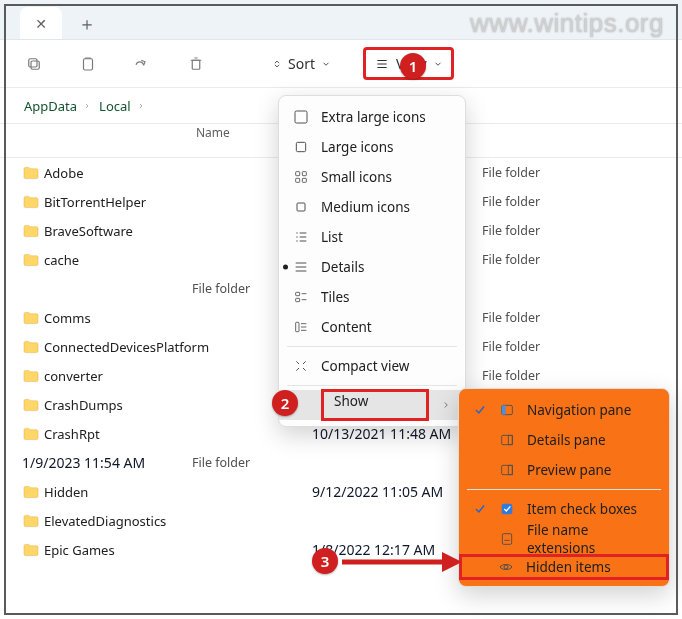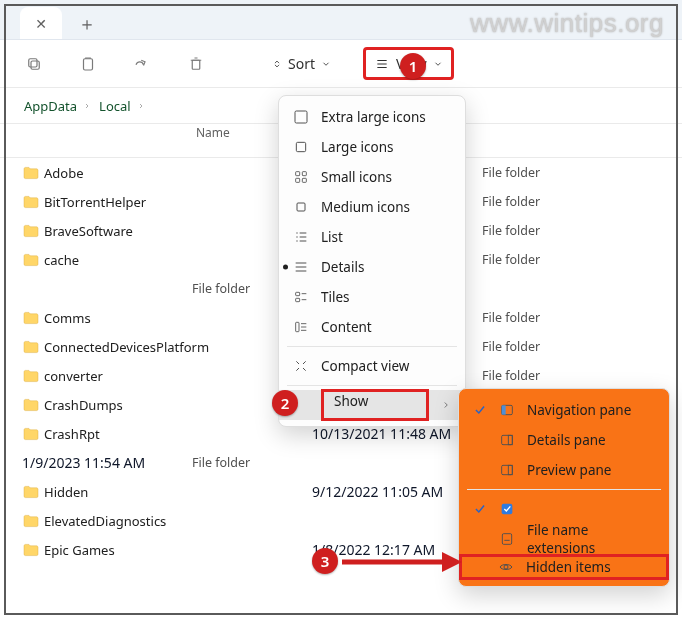--- a/index.html
+++ b/index.html
@@ -541,20 +541,21 @@
         <svg viewBox="0 0 24 24" fill="none" stroke="currentColor" stroke-width="2.5">
           <path d="M5 12l5 5 9-11"></path>
         </svg>
       </span>
       <span class="sub-icon">
         <svg viewBox="0 0 24 24">
           <rect x="4" y="4" width="16" height="16" rx="3" fill="#2f7be0"></rect>
           <path d="M8 12l3 3 6-7" stroke="#fff" stroke-width="2" fill="none"></path>
         </svg>
       </span>
+      <span>Item check boxes</span>
     </div>
     <div class="sub-item">
       <span class="check"></span>
       <span class="sub-icon">
         <svg viewBox="0 0 24 24">
           <rect x="5" y="4" width="14" height="16" rx="2" fill="none" stroke="currentColor" stroke-width="1.4"></rect>
           <path d="M8 14h8" stroke="currentColor" stroke-width="1.4"></path>
         </svg>
       </span>
       <span>File name extensions</span>

